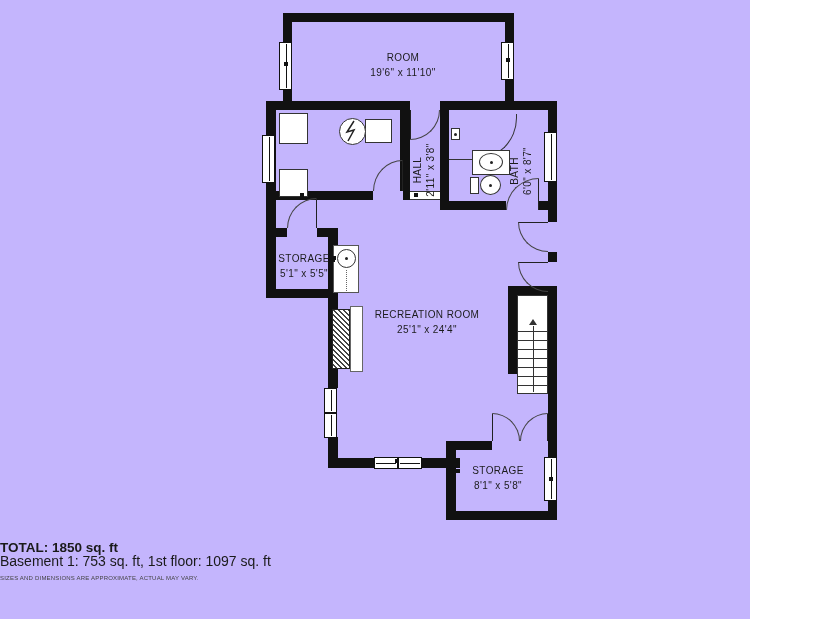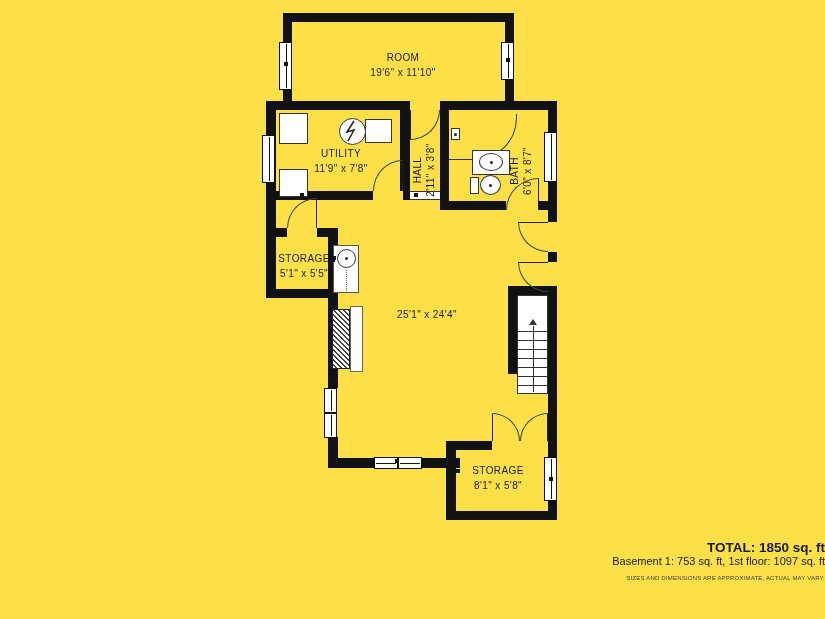--- a/index.html
+++ b/index.html
@@ -1,16 +1,16 @@
 <!DOCTYPE html>
 <html><head>
 <meta charset="utf-8">
 <style>
   html,body{margin:0;padding:0;background:#fff;}
-  .canvas{position:relative;width:825px;height:619px;background:#fde047;overflow:hidden;
+  .canvas{position:relative;width:750px;height:619px;background:#c4b5fd;overflow:hidden;
           font-family:"Liberation Sans", sans-serif;color:#1a1a1a;}
   .abs{position:absolute;box-sizing:border-box;}
   .w{position:absolute;background:#111;box-sizing:border-box;}
   .win{position:absolute;background:#fff;border:1px solid #111;box-sizing:border-box;}
   .win-v::after{content:"";position:absolute;left:50%;top:1px;bottom:1px;width:1px;background:#111;}
   .win-h::after{content:"";position:absolute;top:50%;left:1px;right:1px;height:1px;background:#111;}
   .door{position:absolute;box-sizing:border-box;border:0 solid #444;}
   .door-tl{border-top-width:1px;border-left-width:1px;border-top-left-radius:100%;}
   .door-tr{border-top-width:1px;border-right-width:1px;border-top-right-radius:100%;}
   .door-bl{border-bottom-width:1px;border-left-width:1px;border-bottom-left-radius:100%;}
@@ -23,23 +23,23 @@
   .fx{position:absolute;box-sizing:border-box;border:1.5px solid #333;background:#fff;}
   .thin{position:absolute;box-sizing:border-box;border:1px solid #444;background:#fff;}
   .dot::after{content:"";position:absolute;left:50%;top:50%;width:3px;height:3px;margin:-1.5px 0 0 -1.5px;background:#222;border-radius:50%;}
   .stairs{position:absolute;left:517px;top:295px;width:31px;height:99px;border:1px solid #333;background:#fff;box-sizing:border-box;}
   .tread{position:absolute;left:0;right:0;height:1px;background:#333;}
   .stair-mid{position:absolute;left:15px;top:30px;bottom:1px;width:1px;background:#333;}
   .stair-arrow{position:absolute;left:11px;top:23px;width:0;height:0;border-left:4px solid transparent;border-right:4px solid transparent;border-bottom:6px solid #333;}
   .fireplace{position:absolute;left:332px;top:309px;width:18px;height:60px;border:1px solid #222;box-sizing:border-box;
      background:repeating-linear-gradient(45deg,#fff 0,#fff 2px,#444 2px,#444 3.5px);}
   .hearth{position:absolute;left:350px;top:306px;width:13px;height:66px;border:1px solid #666;background:#fff;box-sizing:border-box;}
-  .summary{position:absolute;left:0;right:0;top:540px;text-align:right;}
+  .summary{position:absolute;left:0;right:0;top:540px;text-align:left;}
   .sum-total{font-size:13.5px;font-weight:bold;line-height:15px;}
-  .sum-line{font-size:11px;line-height:13px;}
+  .sum-line{font-size:14px;line-height:13px;}
   .disclaimer{font-size:6px;color:#444;margin-top:7px;letter-spacing:.2px;}
   .rot{transform:rotate(-90deg);transform-origin:center center;}
 </style>
 </head>
 <body>
 
 <div class="canvas">
 
   <div class="w" style="left:283px;top:13px;width:231px;height:9px"></div>
   <div class="w" style="left:283px;top:13px;width:9px;height:97px"></div>
@@ -157,37 +157,34 @@
   <div class="tick" style="left:395px;top:459px"></div>
   <div class="tick" style="left:497px;top:513px"></div>
   <div class="tick" style="left:456px;top:469px"></div>
   <div class="tick" style="left:549px;top:477px"></div>
   <div class="tick" style="left:414px;top:193px"></div>
 
   <div class="lbl" style="left:333px;top:50px;width:140px">
     <div>ROOM</div>
     <div>19'6" x 11'10"</div>
   </div>
-  <div class="lbl" style="left:281px;top:146px;width:120px">
-    <div>UTILITY</div>
-    <div>11'9" x 7'8"</div>
-  </div>
   <div class="lbl rot" style="left:384px;top:157px;width:80px;height:26px;line-height:13px">
     <div>HALL</div>
     <div>2'11" x 3'8"</div>
   </div>
   <div class="lbl rot" style="left:478px;top:158px;width:85px;height:26px;line-height:13px">
     <div>BATH</div>
     <div>6'0" x 8'7"</div>
   </div>
   <div class="lbl" style="left:254px;top:251px;width:100px">
     <div>STORAGE</div>
     <div>5'1" x 5'5"</div>
   </div>
   <div class="lbl" style="left:337px;top:307px;width:180px">
+    <div>RECREATION ROOM</div>
     <div>25'1" x 24'4"</div>
   </div>
   <div class="lbl" style="left:448px;top:463px;width:100px">
     <div>STORAGE</div>
     <div>8'1" x 5'8"</div>
   </div>
 
   <div class="summary">
     <div class="sum-total">TOTAL: 1850 sq. ft</div>
     <div class="sum-line">Basement 1: 753 sq. ft, 1st floor: 1097 sq. ft</div>

